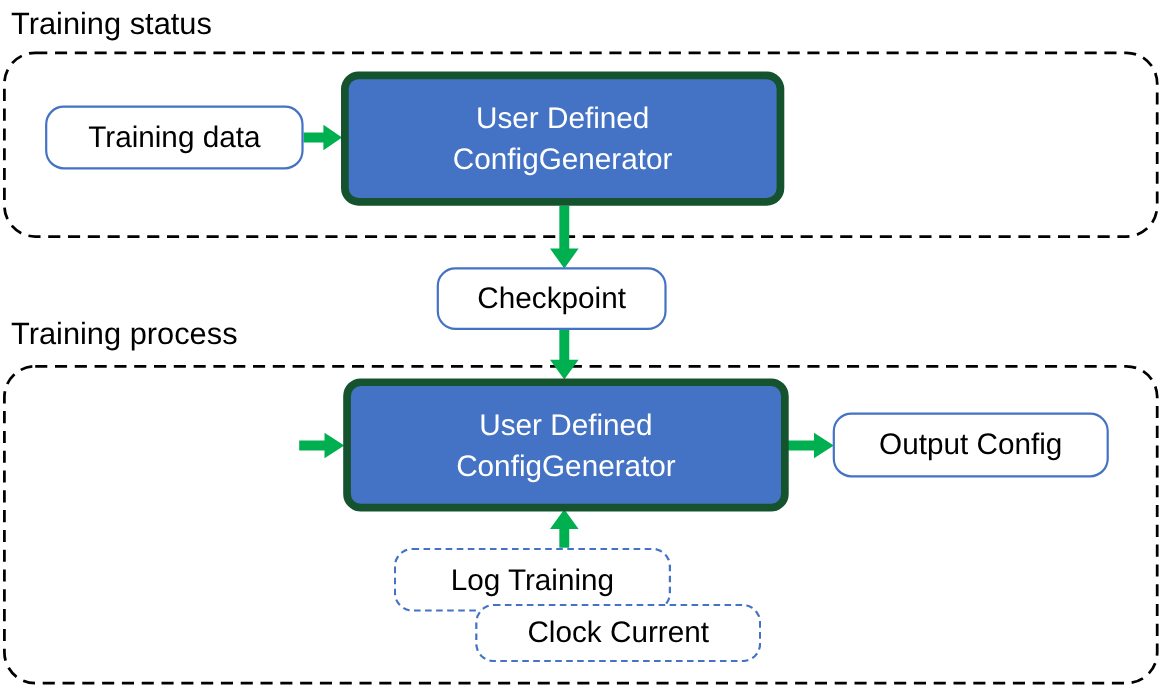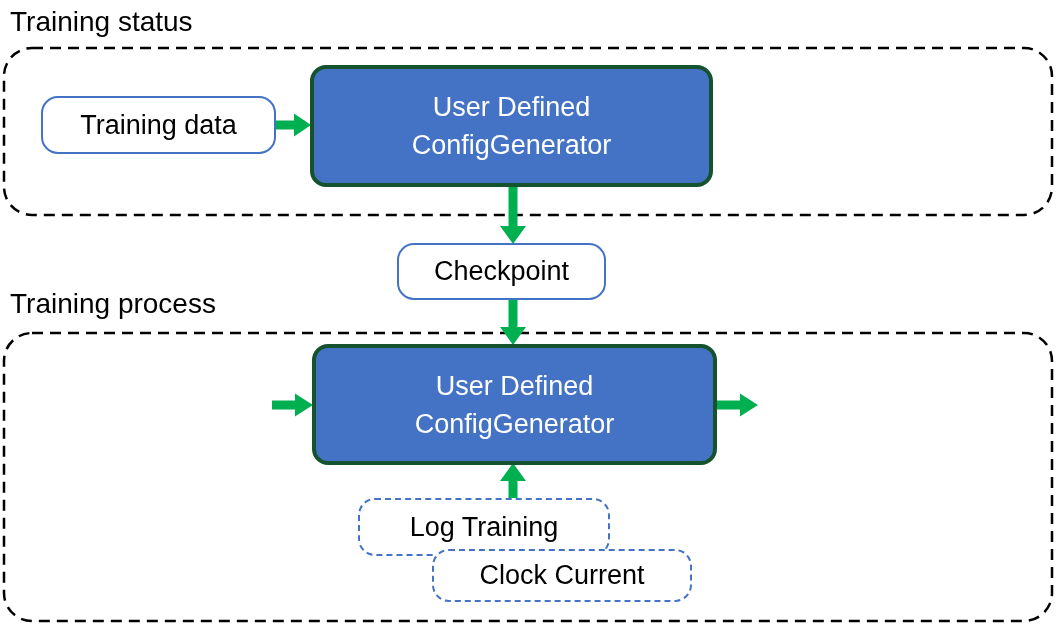--- a/index.html
+++ b/index.html
@@ -40,21 +40,21 @@
     color: #000000;
     box-sizing: border-box;
     white-space: nowrap;
   }
   .node.trigger {
     border-style: dashed;
   }
   .generator {
     position: absolute;
     background: #4472C4;
-    border: 4px solid #14532d;
+    border: 7px solid #14532d;
     border-radius: 16px;
     display: flex;
     flex-direction: column;
     align-items: center;
     justify-content: center;
     color: #ffffff;
     font-size: 27px;
     line-height: 38px;
     text-align: center;
     box-sizing: border-box;
@@ -105,20 +105,23 @@
   </div>
 
   <div id="inference-label" class="section-label">Training process</div>
 
 
   <div id="gen-inference" class="generator">
     <span>User Defined</span>
     <span>ConfigGenerator</span>
   </div>
 
+  <div id="output-config" class="node">
+    <span>Output Config</span>
+  </div>
 
   <div id="log-trigger" class="node trigger">
     <span>Log Training</span>
   </div>
 
   <div id="clock-trigger" class="node trigger">
     <span>Clock Current</span>
   </div>
 
 </div>

